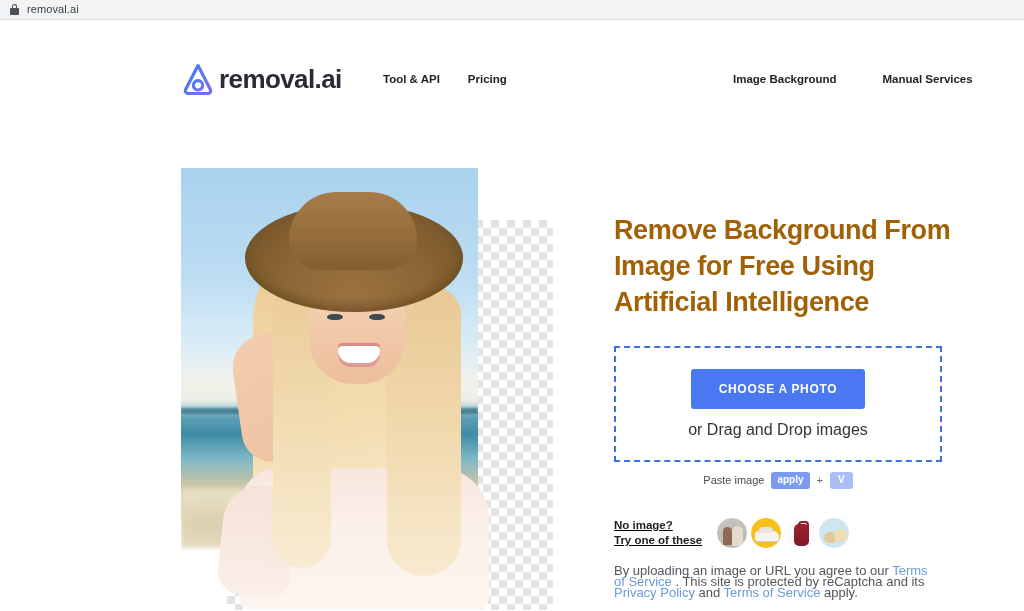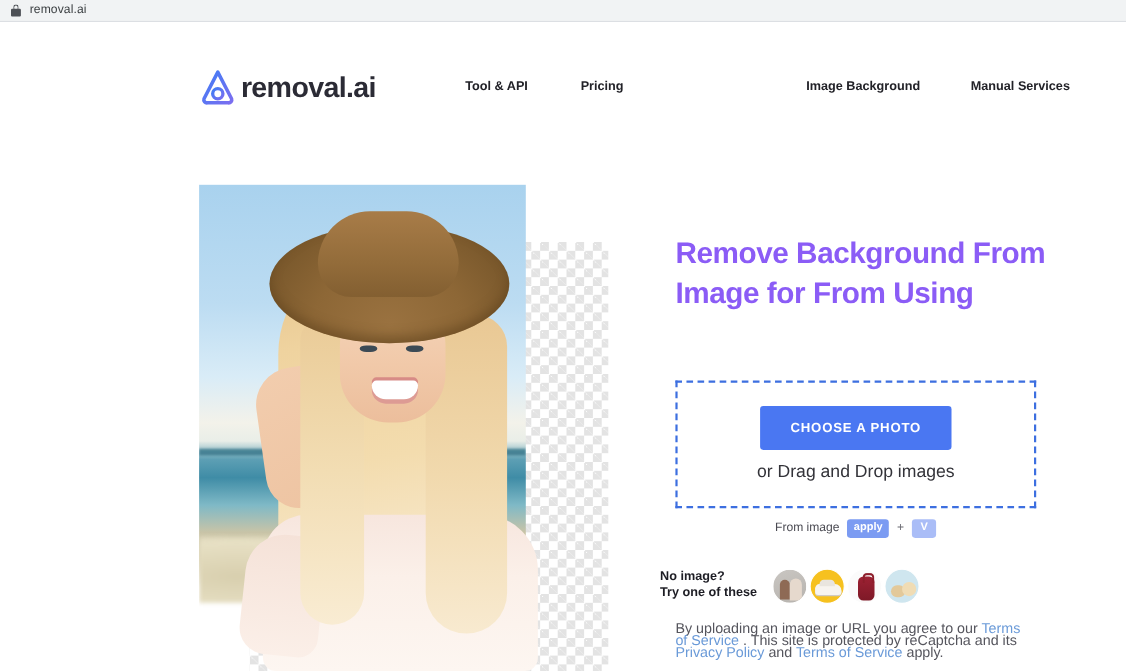--- a/index.html
+++ b/index.html
@@ -82,22 +82,21 @@
   .brand-text {
     font-size: 26px;
     font-weight: bold;
     color: #2b2b35;
     letter-spacing: -0.6px;
   }
   .nav-left {
     position: absolute;
     left: 383px;
     display: flex;
-    gap: 48px;
-    margin-left: 40px;
+    gap: 28px;
   }
   .nav-right {
     position: absolute;
     left: 733px;
     display: flex;
     gap: 46px;
   }
   .nav-link {
     font-size: 11.5px;
     font-weight: bold;
@@ -268,21 +267,21 @@
   .hero-copy {
     position: absolute;
     left: 614px;
     top: 192px;
     width: 340px;
   }
   .headline {
     font-size: 27px;
     line-height: 36px;
     font-weight: bold;
-    color: #8b5cf6;
+    color: #a16207;
     letter-spacing: -0.4px;
   }
 
   .dropzone {
     position: absolute;
     left: 614px;
     top: 326px;
     width: 328px;
     height: 116px;
     border: 2px dashed #3d6fe0;
@@ -331,24 +330,26 @@
     border-radius: 3px;
     padding: 2px 6px;
     line-height: 1.25;
   }
   .key.ctrl { background: #7b9bf2; }
   .key.v { background: #aabdf7; padding: 2px 8px; }
   .plus { font-size: 11px; color: #6b6b73; }
 
   .samples {
     position: absolute;
-    left: 600px;
+    left: 614px;
     top: 497px;
     display: flex;
+    align-items: center;
     gap: 14px;
+    text-decoration: underline;
   }
   .samples-text {
     font-size: 11.5px;
     font-weight: bold;
     color: #1d1d24;
     line-height: 15px;
   }
   .thumbs { display: flex; gap: 2px; }
   .thumb {
     width: 32px; height: 32px;
@@ -491,31 +492,32 @@
       <div class="eye right"></div>
       <div class="smile"></div>
       <div class="hat"></div>
       <div class="hat-crown"></div>
     </div>
   </div>
 
   <div class="hero-copy">
     <h1 class="headline">
       <span>Remove Background From</span><br>
-      <span>Image for From Using</span><br>
+      <span>Image for Free Using</span><br>
+      <span>Artificial Intelligence</span>
     </h1>
   </div>
 
   <div class="dropzone">
     <button class="choose-btn">CHOOSE A PHOTO</button>
     <div class="drag-note">or Drag and Drop images</div>
   </div>
 
   <div class="paste-row">
-    <span class="paste-label">From image</span>
+    <span class="paste-label">Paste image</span>
     <span class="key ctrl">apply</span>
     <span class="plus">+</span>
     <span class="key v">V</span>
   </div>
 
   <div class="samples">
     <div class="samples-text">
       <div>No image?</div>
       <div>Try one of these</div>
     </div>

